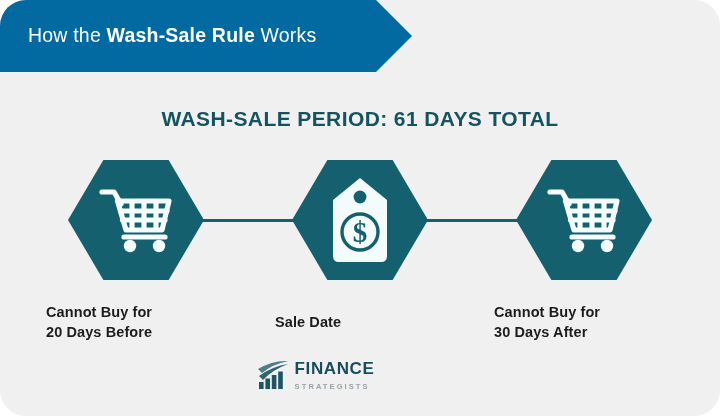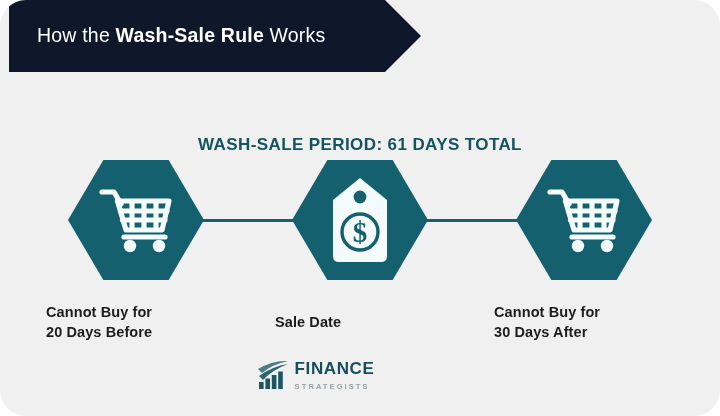--- a/index.html
+++ b/index.html
@@ -28,51 +28,49 @@
     overflow: hidden;
   }
 
   
   #header-banner {
     position: absolute;
     left: 0;
     top: 0;
     width: 412px;
     height: 72px;
-    background: #0f172a;
+    background: #0369a1;
     -webkit-clip-path: polygon(0 0, 376px 0, 412px 36px, 376px 72px, 0 72px);
     clip-path: polygon(0 0, 376px 0, 412px 36px, 376px 72px, 0 72px);
     display: flex;
     align-items: center;
-    margin-left: 9px;
   }
   #header-title {
     color: #ffffff;
     font-size: 19.5px;
     letter-spacing: 0.2px;
     padding-left: 28px;
     white-space: nowrap;
     line-height: 1;
   }
   #header-title .strong { font-weight: bold; }
   #header-title .light  { font-weight: normal; }
 
   
   #subtitle {
     position: absolute;
     left: 0;
     top: 108px;
     width: 720px;
     text-align: center;
     color: #14545f;
-    font-size: 17px;
+    font-size: 21px;
     font-weight: bold;
     letter-spacing: 0.4px;
     line-height: 1;
-    margin-top: 28px;
   }
   .connector {
     position: absolute;
     top: 219px;
     height: 3px;
     background: #155f70;
   }
   #connector-left  { left: 186px; width: 132px; }
   #connector-right { left: 404px; width: 132px; }
 

